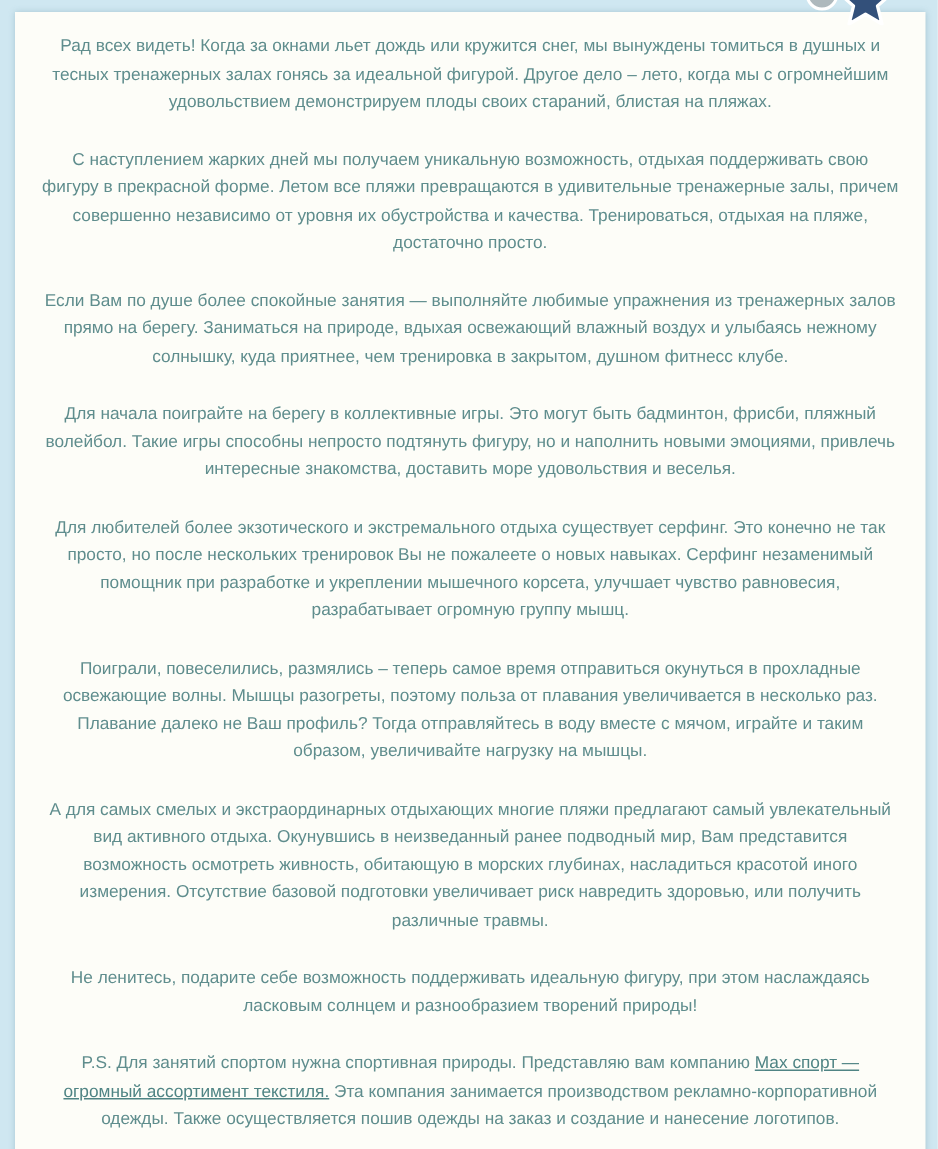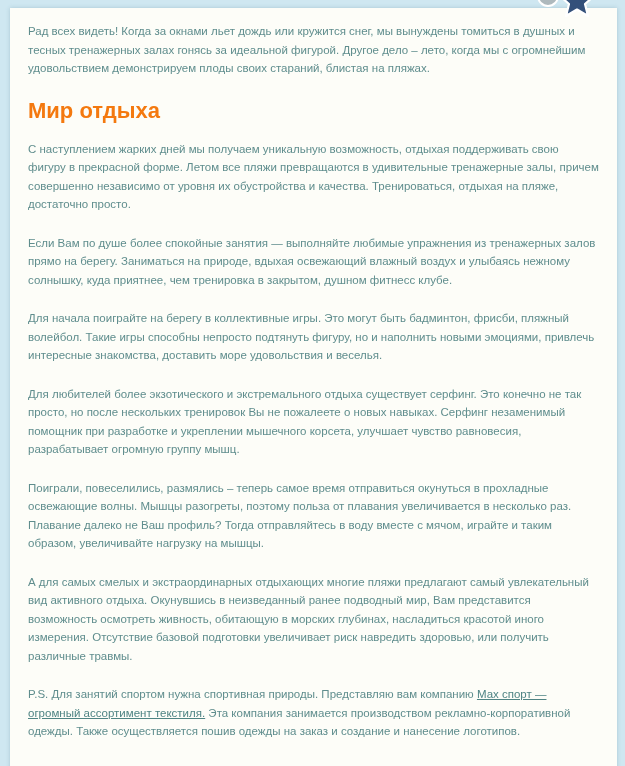--- a/index.html
+++ b/index.html
@@ -24,20 +24,21 @@
     min-height: 758px;
     background: #fdfdf8;
     box-shadow: 0 0 4px rgba(120,160,175,0.45);
     padding: 14px 18px 10px 18px;
   }
   .article p {
     color: #5f8d8d;
     font-size: 11.5px;
     line-height: 18.5px;
     margin: 0 0 20px 0;
+    text-align: center;
   }
   .article h1.section-heading {
     color: #f4790f;
     font-size: 22px;
     font-weight: bold;
     margin: 14px 0 16px 0;
     font-family: "Liberation Sans", sans-serif;
   }
   .ps-link {
     color: #4f8484;
@@ -64,34 +65,34 @@
   }
 </style>
 </head>
 <body>
 
 <div class="page-wrap">
   <div class="content article">
 
     <p>Рад всех видеть! Когда за окнами льет дождь или кружится снег, мы вынуждены томиться в душных и тесных тренажерных залах гонясь за идеальной фигурой. Другое дело – лето, когда мы с огромнейшим удовольствием демонстрируем плоды своих стараний, блистая на пляжах.</p>
 
-    <h1 class="section-heading">Мир отдыха</h1>
 
     <p>С наступлением жарких дней мы получаем уникальную возможность, отдыхая поддерживать свою фигуру в прекрасной форме. Летом все пляжи превращаются в удивительные тренажерные залы, причем совершенно независимо от уровня их обустройства и качества. Тренироваться, отдыхая на пляже, достаточно просто.</p>
 
     <p>Если Вам по душе более спокойные занятия — выполняйте любимые упражнения из тренажерных залов прямо на берегу. Заниматься на природе, вдыхая освежающий влажный воздух и улыбаясь нежному солнышку, куда приятнее, чем тренировка в закрытом, душном фитнесс клубе.</p>
 
     <p>Для начала поиграйте на берегу в коллективные игры. Это могут быть бадминтон, фрисби, пляжный волейбол. Такие игры способны непросто подтянуть фигуру, но и наполнить новыми эмоциями, привлечь интересные знакомства, доставить море удовольствия и веселья.</p>
 
     <p>Для любителей более экзотического и экстремального отдыха существует серфинг. Это конечно не так просто, но после нескольких тренировок Вы не пожалеете о новых навыках. Серфинг незаменимый помощник при разработке и укреплении мышечного корсета, улучшает чувство равновесия, разрабатывает огромную группу мышц.</p>
 
     <p>Поиграли, повеселились, размялись – теперь самое время отправиться окунуться в прохладные освежающие волны. Мышцы разогреты, поэтому польза от плавания увеличивается в несколько раз. Плавание далеко не Ваш профиль? Тогда отправляйтесь в воду вместе с мячом, играйте и таким образом, увеличивайте нагрузку на мышцы.</p>
 
     <p>А для самых смелых и экстраординарных отдыхающих многие пляжи предлагают самый увлекательный вид активного отдыха. Окунувшись в неизведанный ранее подводный мир, Вам представится возможность осмотреть живность, обитающую в морских глубинах, насладиться красотой иного измерения. Отсутствие базовой подготовки увеличивает риск навредить здоровью, или получить различные травмы.</p>
 
+    <p>Не ленитесь, подарите себе возможность поддерживать идеальную фигуру, при этом наслаждаясь ласковым солнцем и разнообразием творений природы!</p>
 
     <p><span>P.S. Для занятий спортом нужна спортивная природы. Представляю вам компанию </span><a class="ps-link">Мах спорт — огромный ассортимент текстиля.</a><span> Эта компания занимается производством рекламно-корпоративной одежды. Также осуществляется пошив одежды на заказ и создание и нанесение логотипов.</span></p>
 
   </div>
 
   <div class="badge-circle"></div>
   <svg class="badge-star" viewBox="0 0 36 34">
     <polygon points="18,1 23,12 35,13 26,21 29,33 18,26.5 7,33 10,21 1,13 13,12" fill="#33507a" stroke="#ffffff" stroke-width="2.2" stroke-linejoin="round"></polygon>
   </svg>
 </div>

